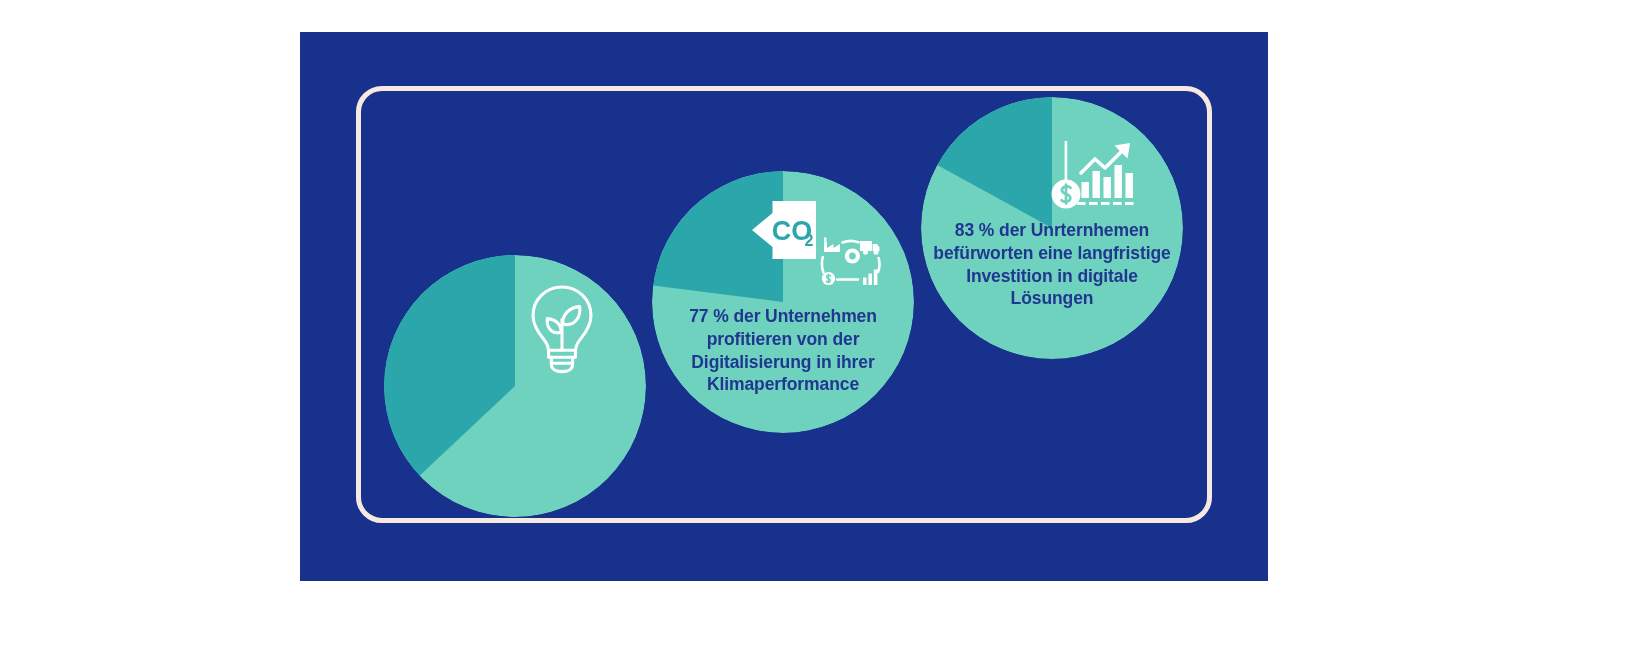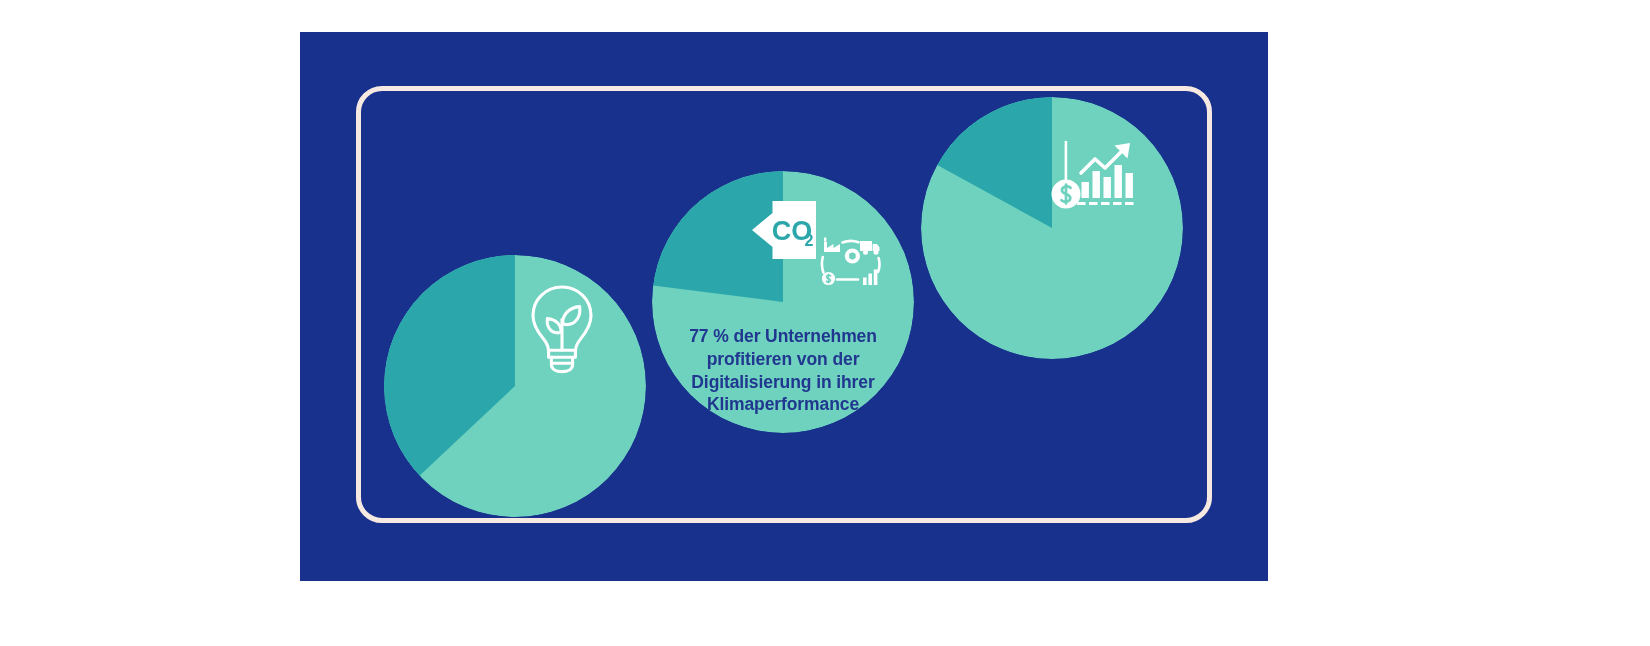--- a/index.html
+++ b/index.html
@@ -82,21 +82,21 @@
     line-height: 1.3;
     letter-spacing: -0.1px;
   }
 
   
   #chart-1 { left: 384px;  top: 255px; }
   #chart-2 { left: 652px;  top: 171px; }
   #chart-3 { left: 921px;  top: 97px;  }
 
   #chart-1 .pie-caption { top: 138px; width: 256px; }
-  #chart-2 .pie-caption { top: 134px; width: 252px; margin-top: 20px; }
+  #chart-2 .pie-caption { top: 134px; width: 252px; }
   #chart-3 .pie-caption { top: 122px; width: 258px; }
 
   #chart-1 .pie-icon { left: 142px; top: 28px; }
   #chart-2 .pie-icon-co2 { left: 98px;  top: 28px; }
   #chart-2 .pie-icon-loop { left: 168px; top: 62px; }
   #chart-3 .pie-icon { left: 130px; top: 40px; }
 </style>
 </head>
 <body>
 
@@ -231,15 +231,16 @@
           <rect x="74" y="65" width="8.5" height="3"></rect>
         </g>
 
         <circle cx="15" cy="57" r="14.5" fill="#ffffff"></circle>
         <path d="M15 47.5 L15 66.5" stroke="#6ed2bf" stroke-width="2.7" stroke-linecap="round"></path>
         <path d="M19.6 50.8 C17.6 48.6 10.9 48.9 10.9 53.3
                  C10.9 57.9 19.3 56.2 19.3 61 C19.3 65.1 12.4 65.4 10.4 63.2" fill="none" stroke="#6ed2bf" stroke-width="2.7" stroke-linecap="round"></path>
       </svg>
     </div>
 
+    <div class="pie-caption">83 % der Unrternhemen befürworten eine langfristige Investition in digitale Lösungen</div>
   </div>
 
 </div>
 
 </body></html>

